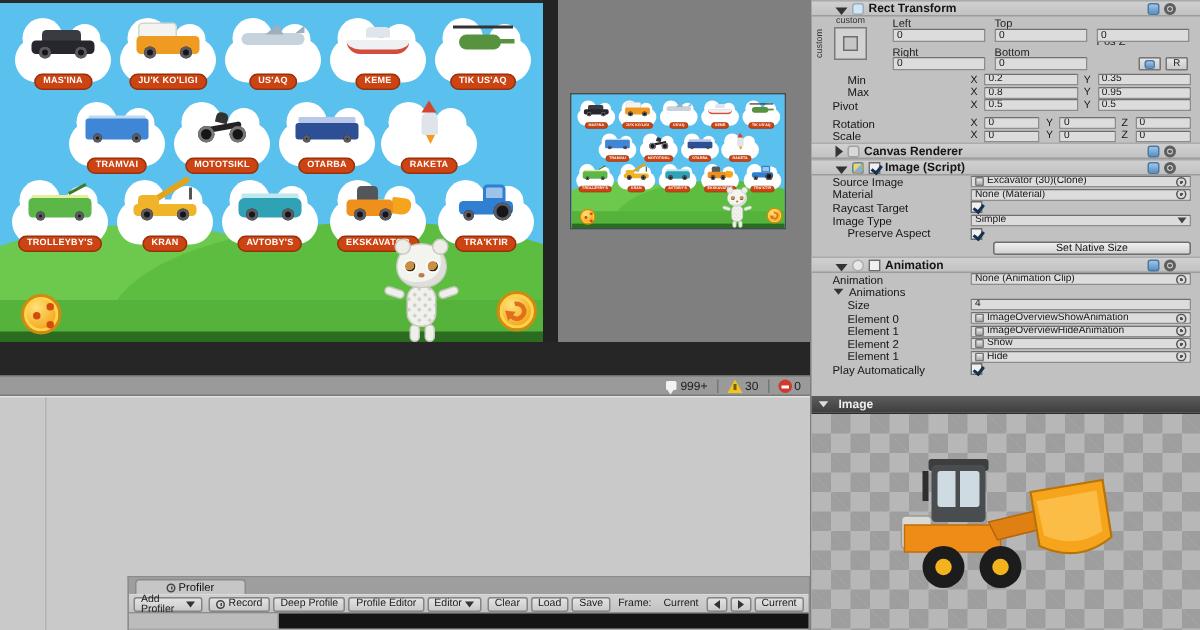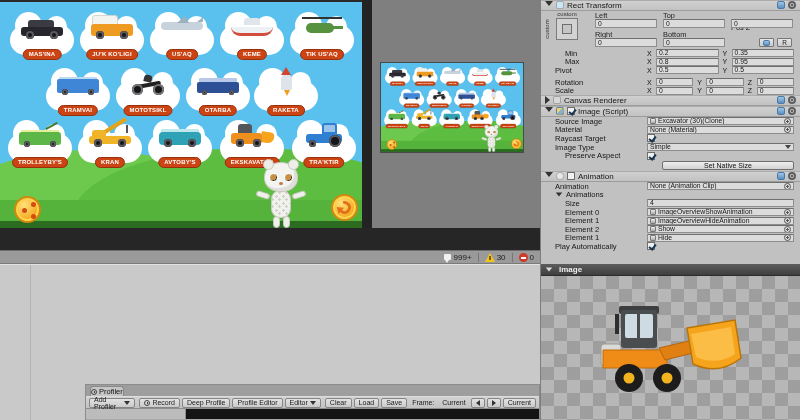--- a/index.html
+++ b/index.html
@@ -115,42 +115,42 @@
   .ic-err{width:9px;height:9px;border-radius:50%;background:#cf3a2c;position:relative}
   .ic-err::after{content:"";position:absolute;left:2px;top:4px;width:5px;height:2px;background:#fff}
 
   .big-panel{left:0;top:264px;width:540px;height:156px;background:#c9c9c9;border-top:1px solid #e2e2e2}
   .big-panel::before{content:"";position:absolute;left:30px;top:0;bottom:0;width:1px;background:#b2b2b2}
 
   
   .profiler{left:85px;top:384px;width:455px;height:36px;background:#a8a8a8;border:1px solid #8c8c8c;border-bottom:none}
   .ptabs{height:11px;background:#9e9e9e;display:flex;align-items:flex-end;padding-left:4px}
   .ptab{height:10px;background:#c6c6c6;border:1px solid #8a8a8a;border-bottom:none;border-radius:3px 3px 0 0;
-        display:flex;align-items:center;gap:2px;padding:0 0;font-size:7.5px;color:#111}
+        display:flex;align-items:center;gap:2px;padding:0 20px;font-size:7.5px;color:#111}
   .pclock{width:6px;height:6px;border-radius:50%;border:1px solid #444;position:relative;flex:none}
   .pclock::after{content:"";position:absolute;left:2px;top:1px;width:1px;height:2px;background:#444}
   .pbar{height:13px;background:linear-gradient(#d2d2d2,#c2c2c2);border-top:1px solid #dcdcdc;border-bottom:1px solid #8d8d8d;
         display:flex;align-items:center;padding:0 3px;gap:2px;font-size:7px;color:#1a1a1a}
   .pbtn{display:flex;align-items:center;gap:2px;height:10px;padding:0 4px;background:linear-gradient(#e3e3e3,#cacaca);
         border:1px solid #858585;border-radius:2px;font-size:7px;color:#1a1a1a;white-space:nowrap}
   .pdd{display:flex;align-items:center;height:10px;width:118px;padding:0 4px;background:linear-gradient(#e3e3e3,#cacaca);
        border:1px solid #858585;border-radius:2px;font-size:7px}
   .dd-ar{margin-left:auto;border-left:3px solid transparent;border-right:3px solid transparent;border-top:4px solid #333}
   .plab{padding:0 3px;white-space:nowrap}
   .pgap{flex:1}
   .nav-ar{width:0;height:0;border-top:3px solid transparent;border-bottom:3px solid transparent}
   .nav-ar.left{border-right:4px solid #333}.nav-ar.right{border-left:4px solid #333}
   .pbody{height:10px;display:flex}
   .pleft{width:100px;background:#bcbcbc;border-right:1px solid #8d8d8d}
   .pchart{flex:1;background:#141414}
 
   
   .inspector{left:540px;top:0;width:260px;height:264px;background:#c1c1c1;border-left:1px solid #7e7e7e;overflow:hidden;color:#151515}
-  .ihead{display:flex;align-items:flex-start;height:11px;background:linear-gradient(#d0d0d0,#c2c2c2);
-         border-top:1px solid #ababab;border-bottom:1px solid #9c9c9c;padding:0 4px;font-size:8px;font-weight:normal}
+  .ihead{display:flex;align-items:flex-end;height:11px;background:linear-gradient(#d0d0d0,#c2c2c2);
+         border-top:1px solid #ababab;border-bottom:1px solid #9c9c9c;padding:0 16px;font-size:8px;font-weight:bold}
   .tri{flex:none;margin-right:3px;width:0;height:0;border-left:4px solid transparent;border-right:4px solid transparent;border-top:5px solid #333}
   .tri.rt{border-top:4px solid transparent;border-bottom:4px solid transparent;border-left:5px solid #333;border-right:none}
   .cico{flex:none;width:8px;height:8px;margin-right:3px;border-radius:2px;border:1px solid rgba(0,0,0,.25)}
   .cico.rect{background:#cfe6f5}
   .cico.canvas{background:#d8d8d8}
   .cico.image{background:linear-gradient(135deg,#f2d26a 50%,#7fb2d9 50%)}
   .cico.anim{background:#e8e8e8;border-radius:50%}
   .hicons{margin-left:auto;display:flex;gap:3px;align-items:center}
   .ib{width:8px;height:8px;border-radius:2px;background:linear-gradient(#9fc6e8,#5b8fc0);border:1px solid #4a79a8}
   .ig{width:8px;height:8px;border-radius:50%;border:2px solid #5e5e5e;background:radial-gradient(#5e5e5e 1px,transparent 1.4px)}

